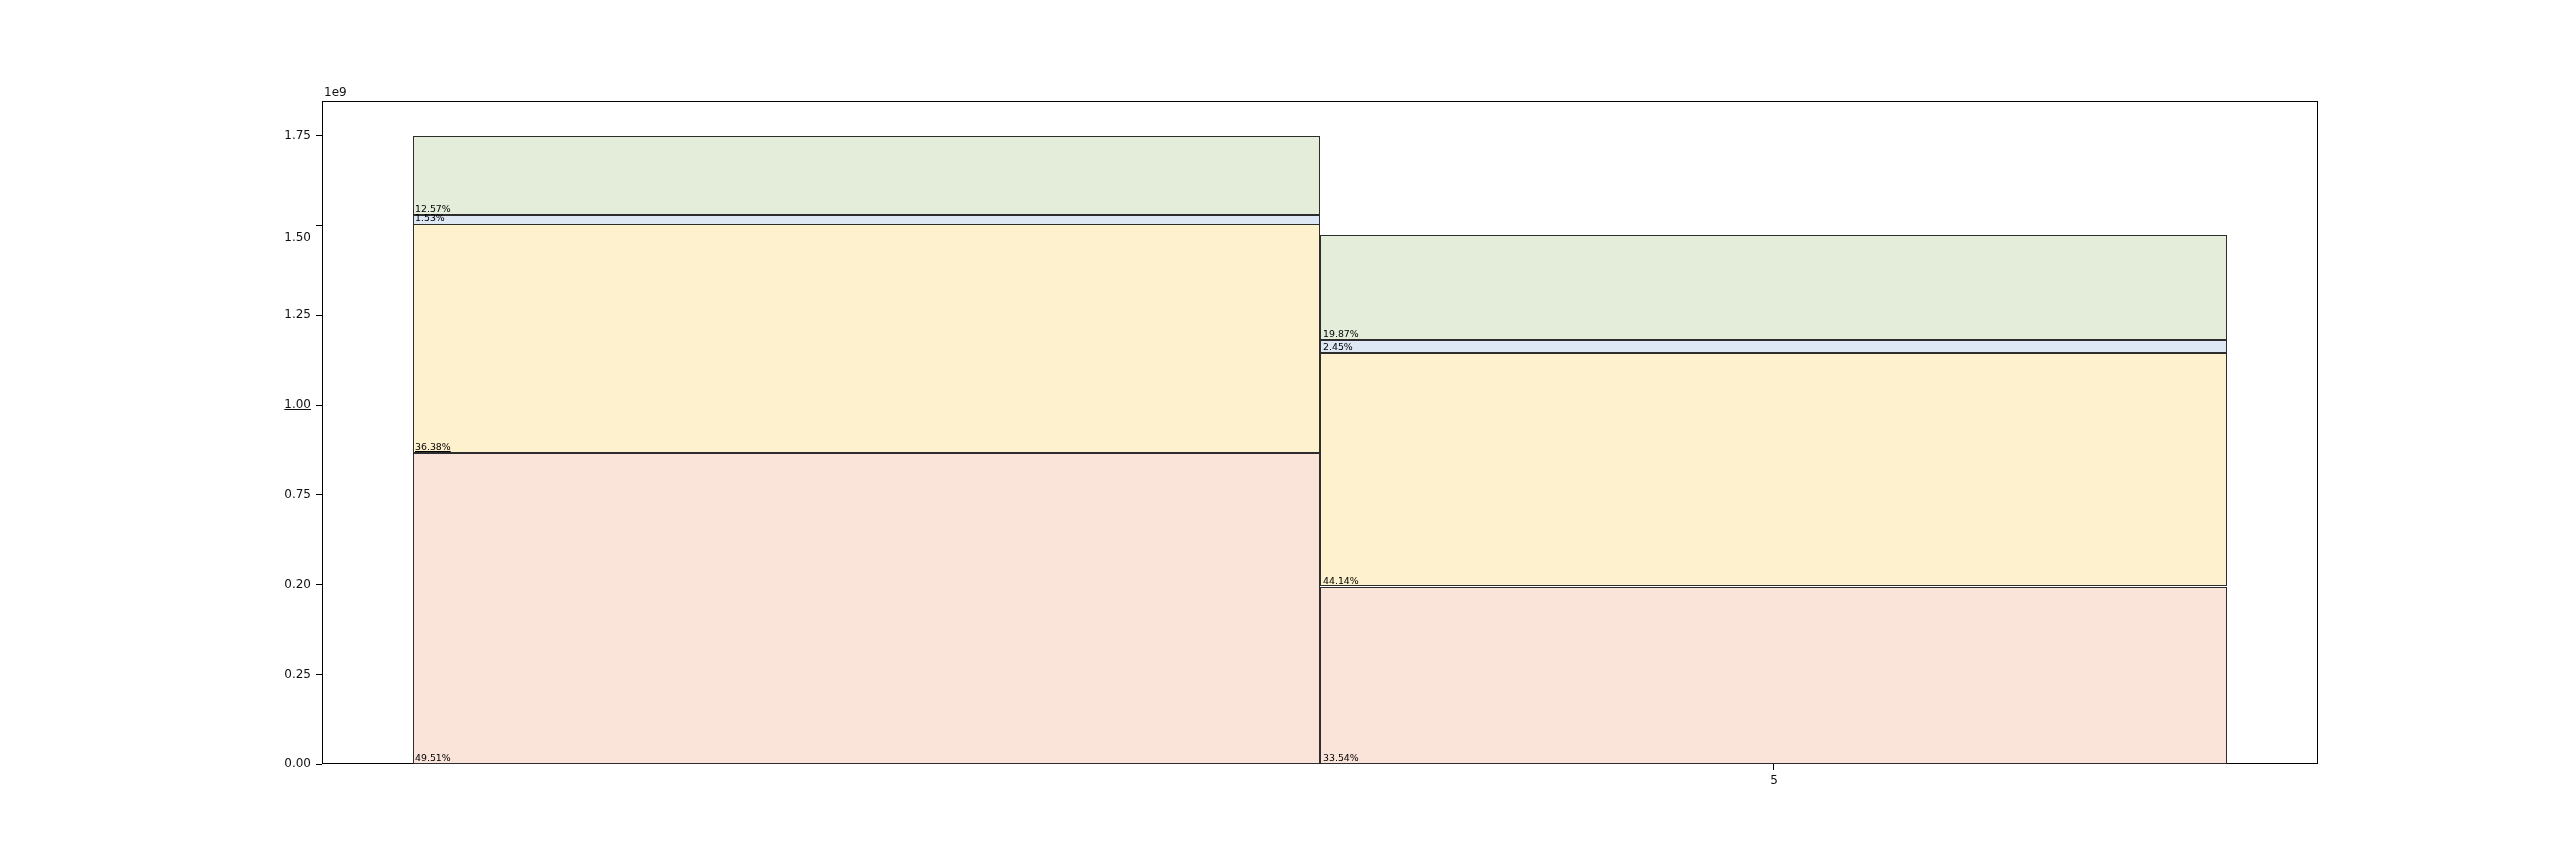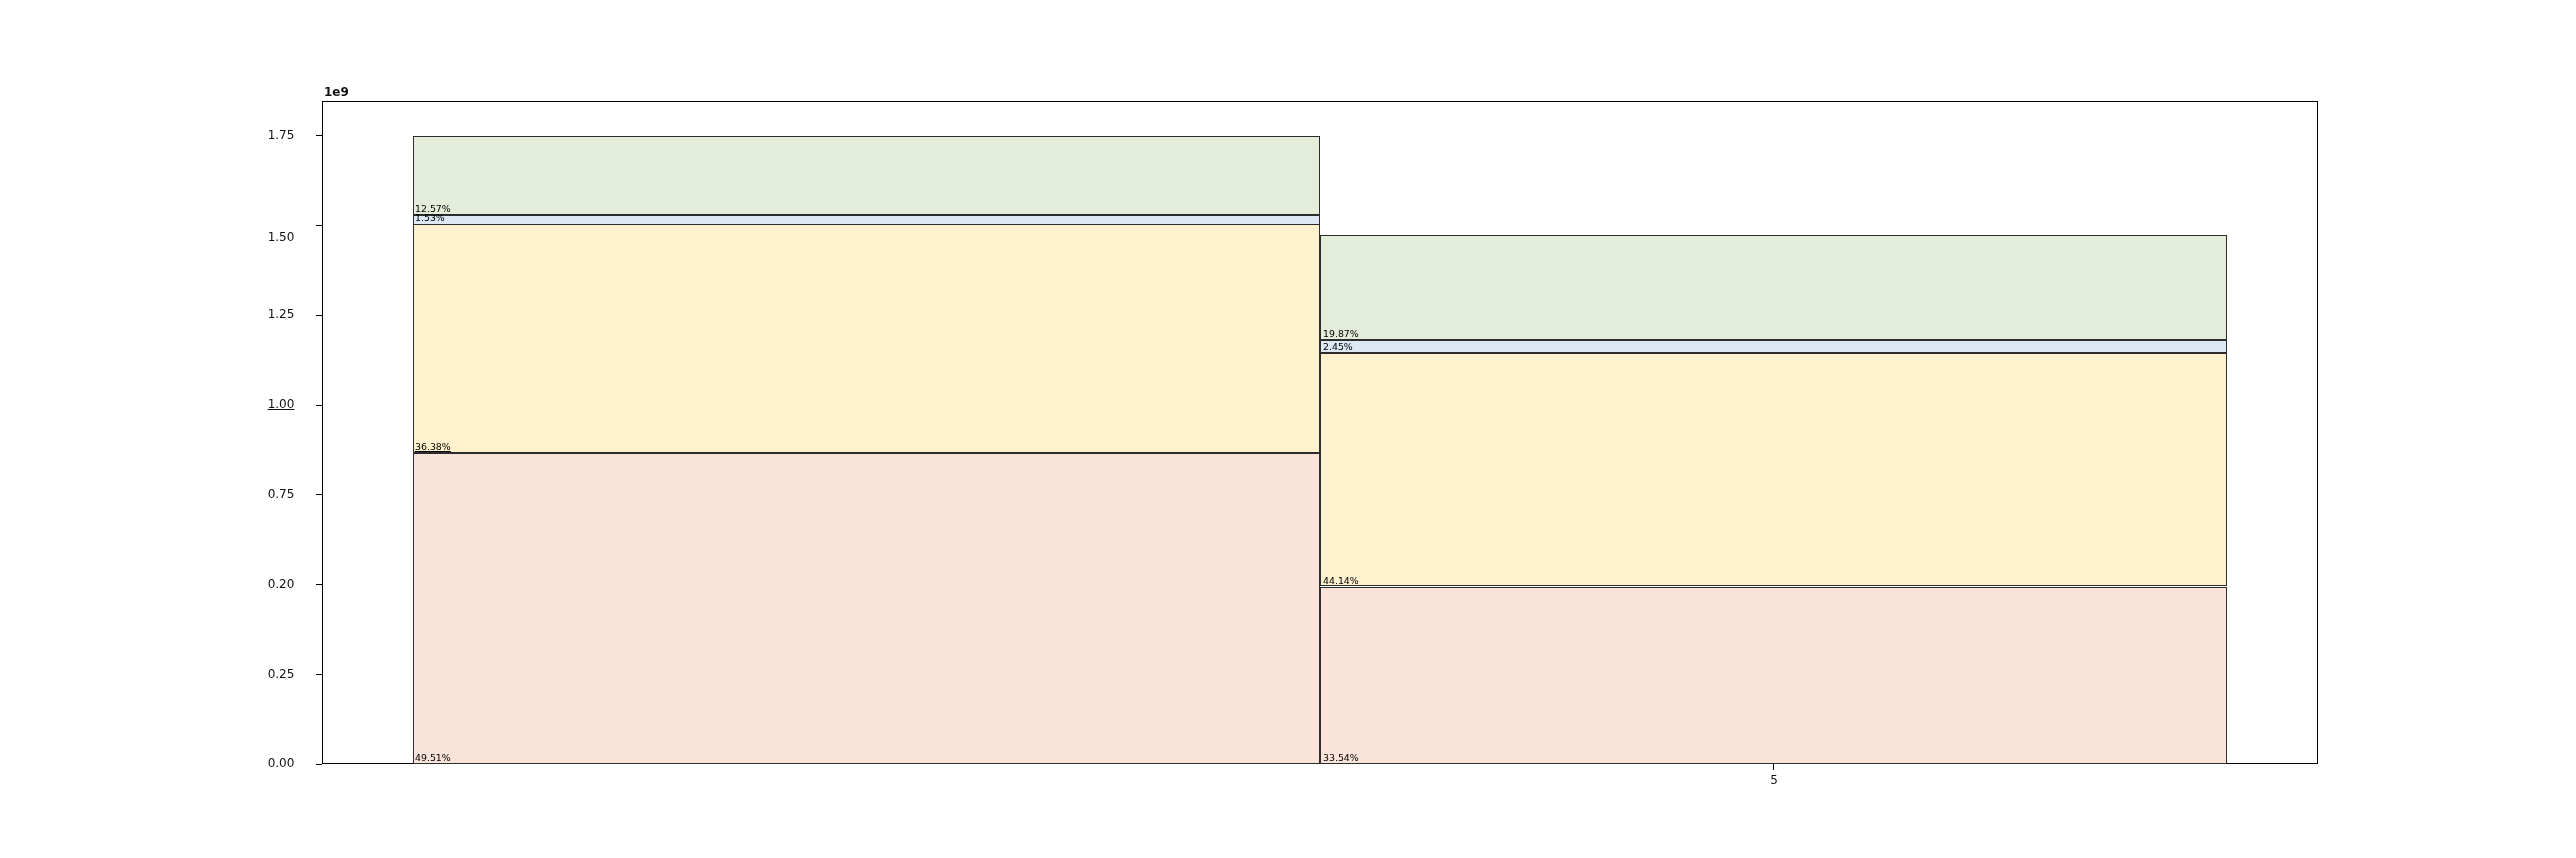--- a/index.html
+++ b/index.html
@@ -12,21 +12,21 @@
   }
   .plot-area{
     position:absolute;
     border:1px solid #000000;
     background:transparent;
     box-sizing:border-box;
   }
   .ytick-line{position:absolute;height:1px;background:#000;}
   .xtick-line{position:absolute;width:1px;background:#000;}
   .ytick-label{
-    position:absolute;font-size:12px;color:#111;text-align:center;
+    position:absolute;font-size:12px;color:#111;text-align:right;
     line-height:13.7px;white-space:nowrap;
   }
   .xtick-label{
     position:absolute;font-size:12px;color:#111;text-align:center;
     line-height:13.7px;white-space:nowrap;
   }
   .offset-label{
     position:absolute;font-size:12px;color:#111;line-height:13.7px;white-space:nowrap;
   }
   .bar-segment{
@@ -35,21 +35,21 @@
   }
   .segment-label{
     position:absolute;font-size:9.4px;color:#000;line-height:10.3px;white-space:nowrap;
   }
 </style>
 </head>
 <body>
 
 <div class="figure">
   <div class="plot-area" id="plot-area" style="left: 322px; top: 101px; width: 1996px; height: 663px;"></div>
-  <div class="offset-label" id="offset-label" style="left: 324px; top: 86px; font-weight: bold;">1e9</div>
+  <div class="offset-label" id="offset-label" style="left: 324px; top: 86px;">1e9</div>
   <div id="chart-layer">
       <div class="ytick-line" style="left: 316px; top: 764px; width: 6px;"></div>
       <div class="ytick-label" style="left: 251px; width: 60px; top: 757px;">0.00</div>
       <div class="ytick-line" style="left: 316px; top: 674px; width: 6px;"></div>
       <div class="ytick-label" style="left: 251px; width: 60px; top: 668px;">0.25</div>
       <div class="ytick-line" style="left: 316px; top: 584px; width: 6px;"></div>
       <div class="ytick-label" style="left: 251px; width: 60px; top: 578px;">0.20</div>
       <div class="ytick-line" style="left: 316px; top: 494px; width: 6px;"></div>
       <div class="ytick-label" style="left: 251px; width: 60px; top: 488px;">0.75</div>
       <div class="ytick-line" style="left: 316px; top: 405px; width: 6px;"></div>

